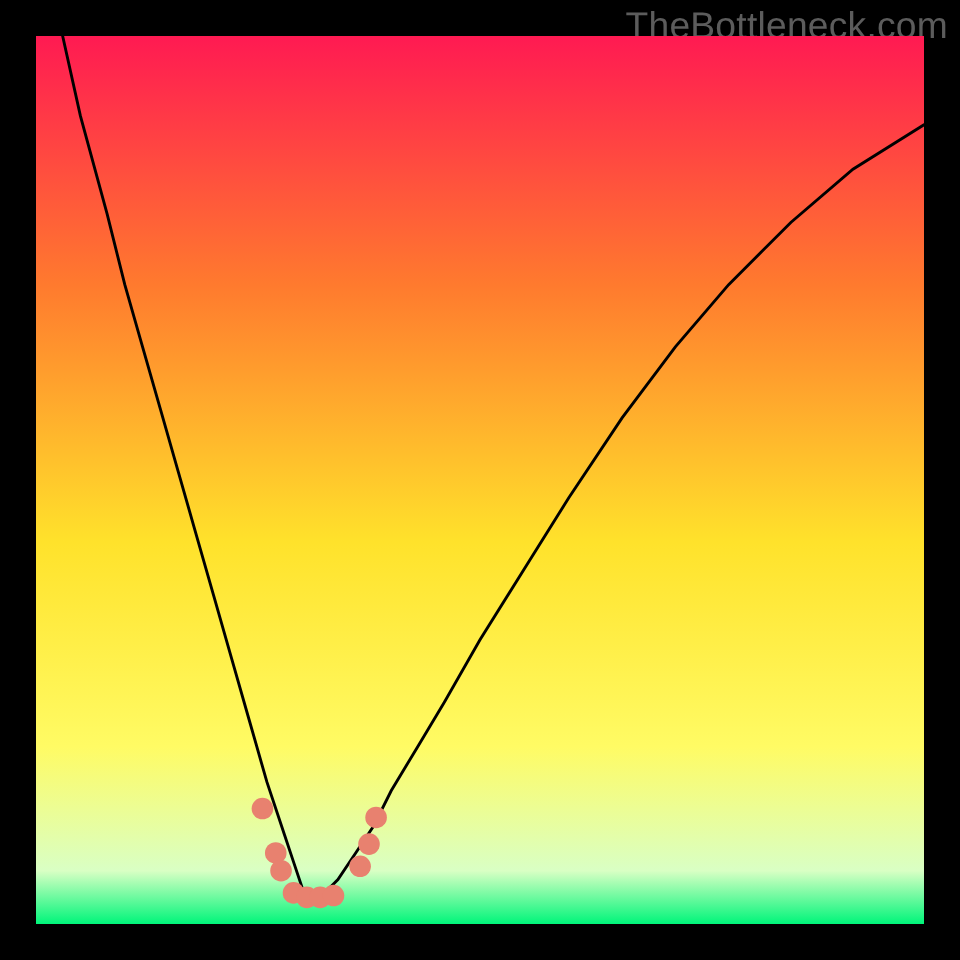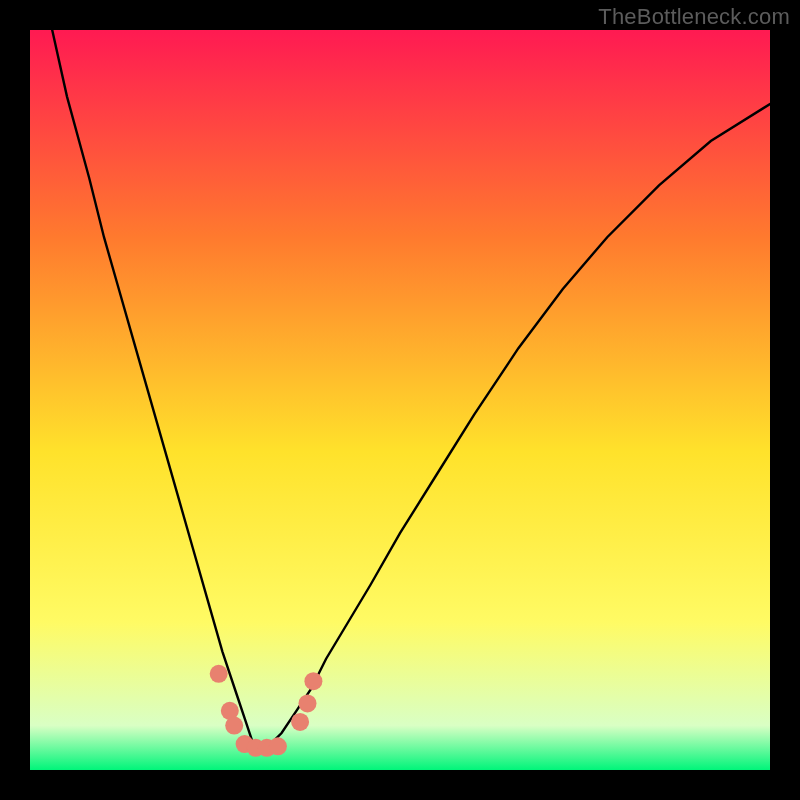--- a/index.html
+++ b/index.html
@@ -24,21 +24,21 @@
     left: 30px;
     top: 30px;
     width: 740px;
     height: 740px;
   }
   .watermark {
     position: absolute;
     top: 4px;
     right: 10px;
     color: #5c5c5c;
-    font-size: 22px;
+    font-size: 31px;
     font-weight: 400;
     letter-spacing: 0.2px;
     user-select: none;
   }
 </style>
 </head>
 <body>
 
 <div class="frame">
   <div class="watermark">TheBottleneck.com</div>

